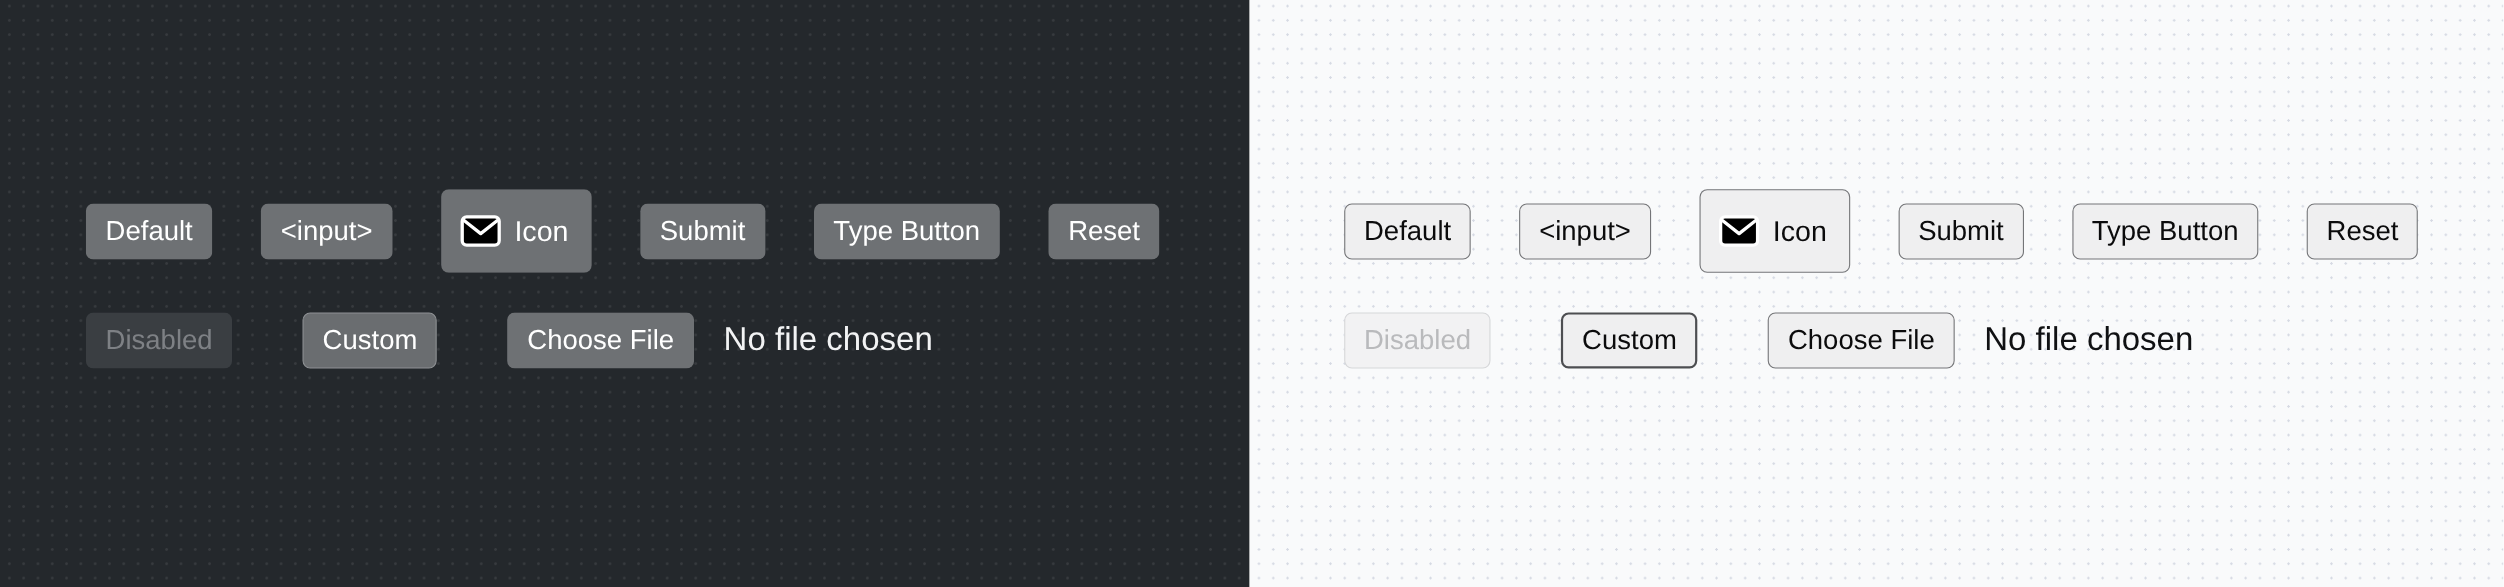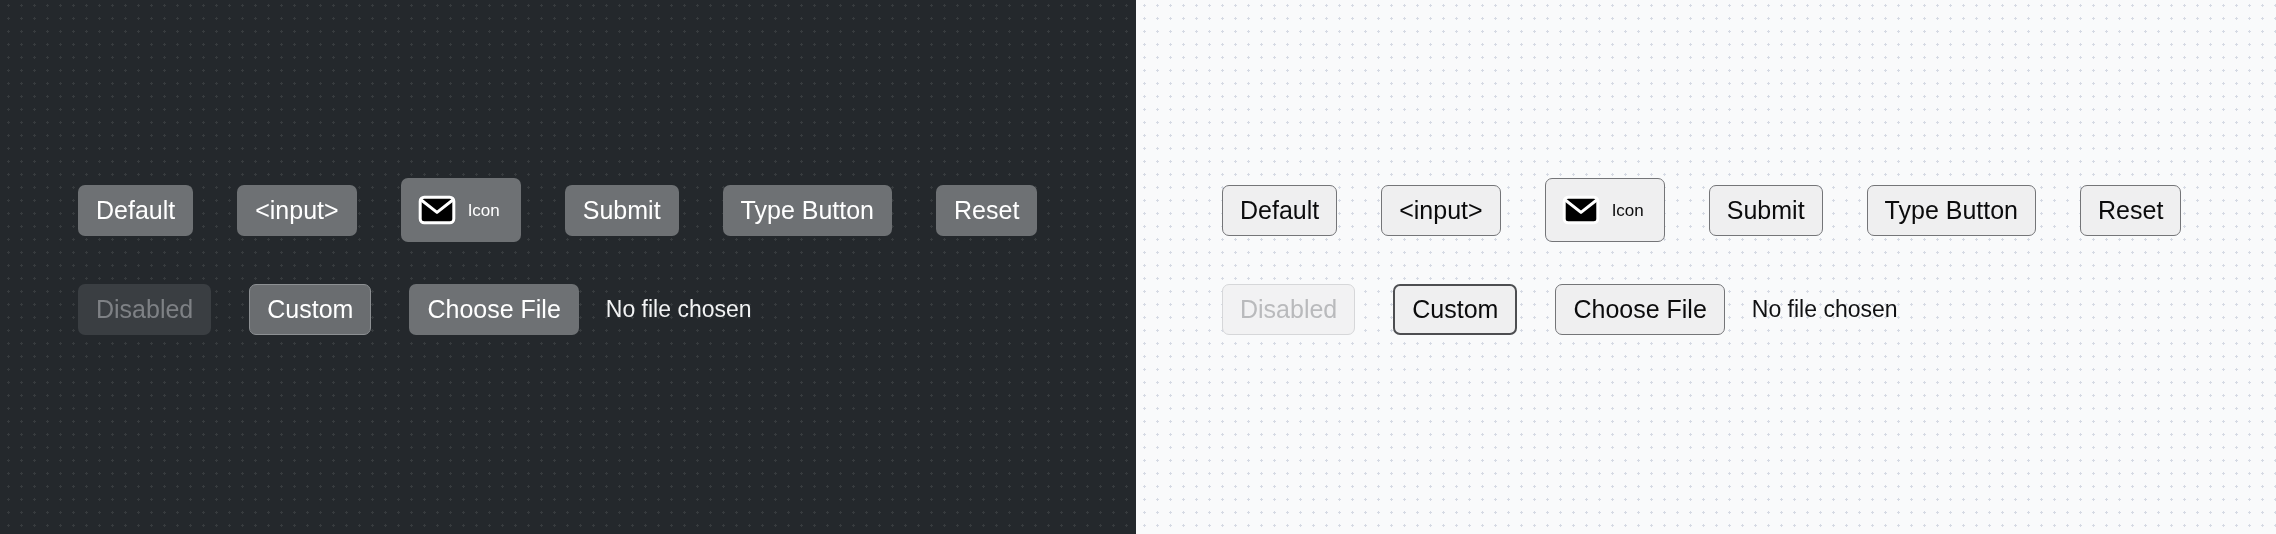--- a/index.html
+++ b/index.html
@@ -50,21 +50,21 @@
     flex-direction:column;
   }
   .panel-dark  .panel-content { padding-left:78px; }
   .panel-light .panel-content { padding-left:86px; }
 
   .row {
     display:flex;
     align-items:center;
   }
   .row-1 { gap:44px; height:64px; }
-  .row-2 { gap:38px; margin-top:43px; height:48px; }
+  .row-2 { gap:64px; margin-top:43px; height:48px; }
 
   
   .btn {
     display:inline-flex;
     align-items:center;
     justify-content:center;
     font-family:"Liberation Sans", sans-serif;
     font-size:25px;
     line-height:1;
     border-radius:7px;
@@ -107,36 +107,36 @@
   .t-light .btn-disabled {
     background:#f2f2f3;
     color:#b9babc;
     border-color:#d6d7d9;
     cursor:default;
   }
   .t-light .file-text { color:#101113; }
 
   
   .btn-icon {
-    height:64px;
+    height:76px;
     gap:12px;
     padding:10px 20px 10px 16px;
-    font-size:17px;
+    font-size:26px;
   }
   .btn-icon .glyph {
     display:inline-flex;
     align-items:center;
     justify-content:center;
     width:38px; height:30px;
     flex:0 0 auto;
   }
   .btn-icon .glyph svg { display:block; width:38px; height:30px; }
 
   .file-text {
-    font-size:23px;
+    font-size:30px;
     line-height:1;
     white-space:nowrap;
   }
   .file-row { gap:0; display:flex; align-items:center; }
   .file-row .btn { margin-right:27px; }
 </style>
 </head>
 <body>
 
 <div id="stage">

